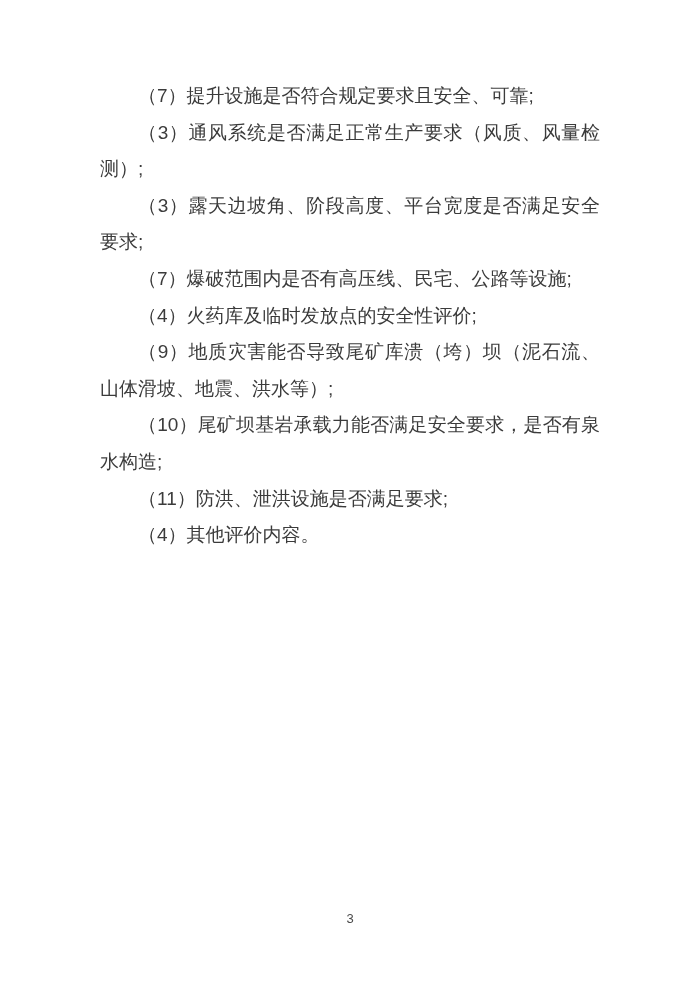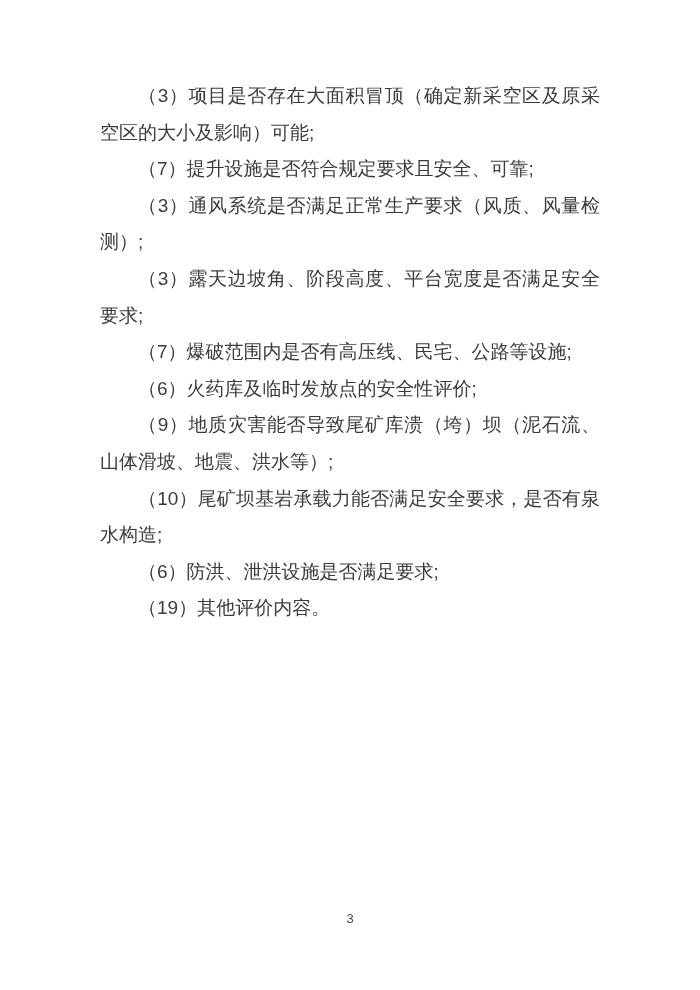--- a/index.html
+++ b/index.html
@@ -49,27 +49,26 @@
     color: #4a4a4a;
     font-size: 13px;
     line-height: 18px;
   }
 </style>
 </head>
 <body>
 
 <div class="page">
   <div class="content">
-    <p>（3）项目是否存在大面积冒顶（确定新采空区及原采空区的大小及影响）可能;</p>
     <p>（7）提升设施是否符合规定要求且安全、可靠;</p>
     <p>（3）通风系统是否满足正常生产要求（风质、风量检测）;</p>
     <p>（3）露天边坡角、阶段高度、平台宽度是否满足安全要求;</p>
     <p>（7）爆破范围内是否有高压线、民宅、公路等设施;</p>
-    <p>（6）火药库及临时发放点的安全性评价;</p>
+    <p>（4）火药库及临时发放点的安全性评价;</p>
     <p>（9）地质灾害能否导致尾矿库溃（垮）坝（泥石流、山体滑坡、地震、洪水等）;</p>
     <p>（10）尾矿坝基岩承载力能否满足安全要求，是否有泉水构造;</p>
-    <p>（6）防洪、泄洪设施是否满足要求;</p>
-    <p>（19）其他评价内容。</p>
+    <p>（11）防洪、泄洪设施是否满足要求;</p>
+    <p>（4）其他评价内容。</p>
   </div>
   <div class="page-footer">
     <span>3</span>
   </div>
 </div>
 
 </body></html>

